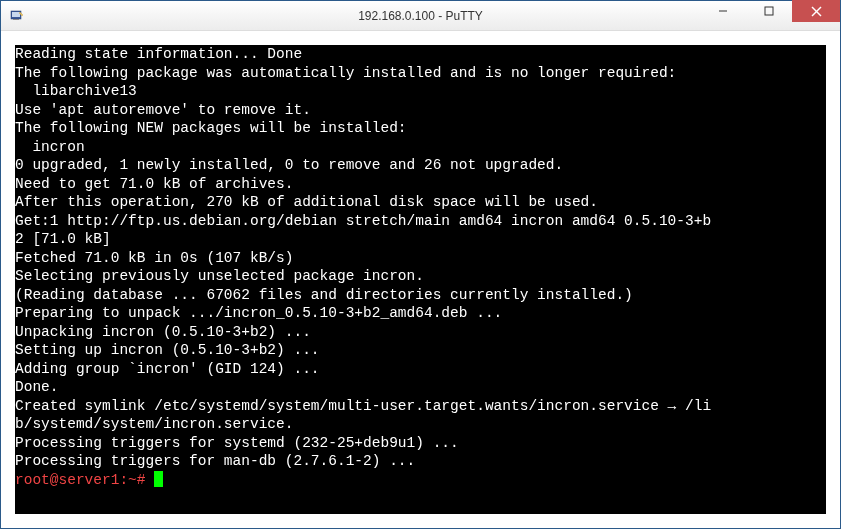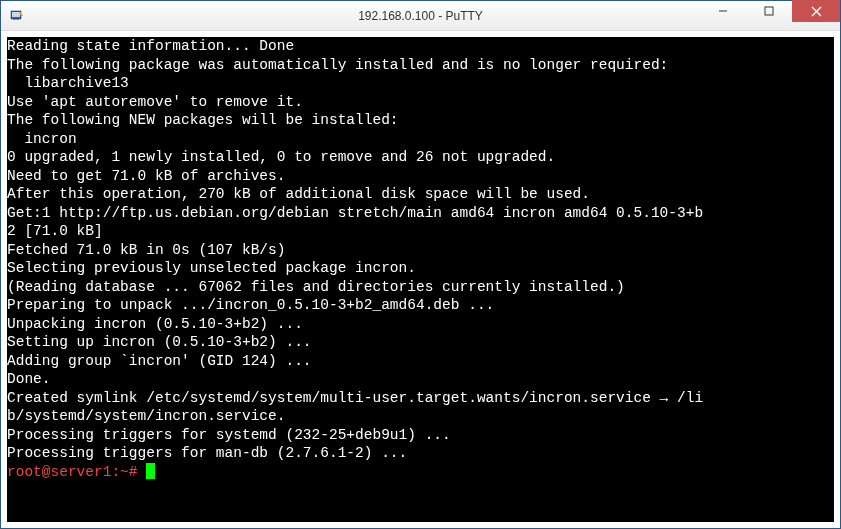--- a/index.html
+++ b/index.html
@@ -64,21 +64,21 @@
     .titlebar-btn.close {
       background: #c75050;
       width: 48px;
     }
     .titlebar-btn svg {
       display: block;
     }
     .client {
       flex: 1;
       background: #fff;
-      padding: 6px;
+      padding: 14px;
     }
     .terminal {
       width: 100%;
       height: 100%;
       background: #000;
       color: #fff;
       font-family: "Courier New", monospace;
       font-size: 14.5px;
       line-height: 18.5px;
       overflow: hidden;

